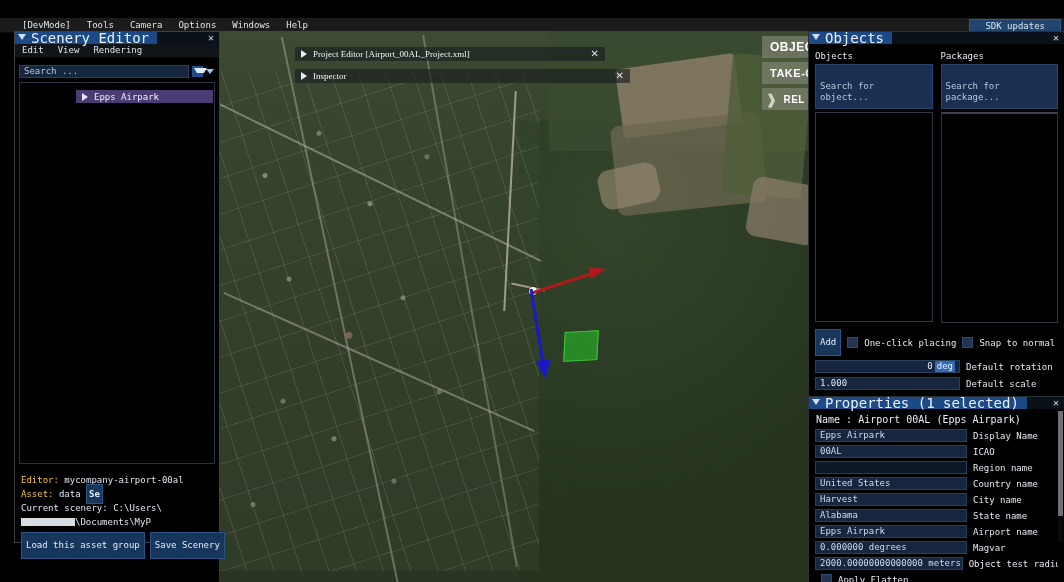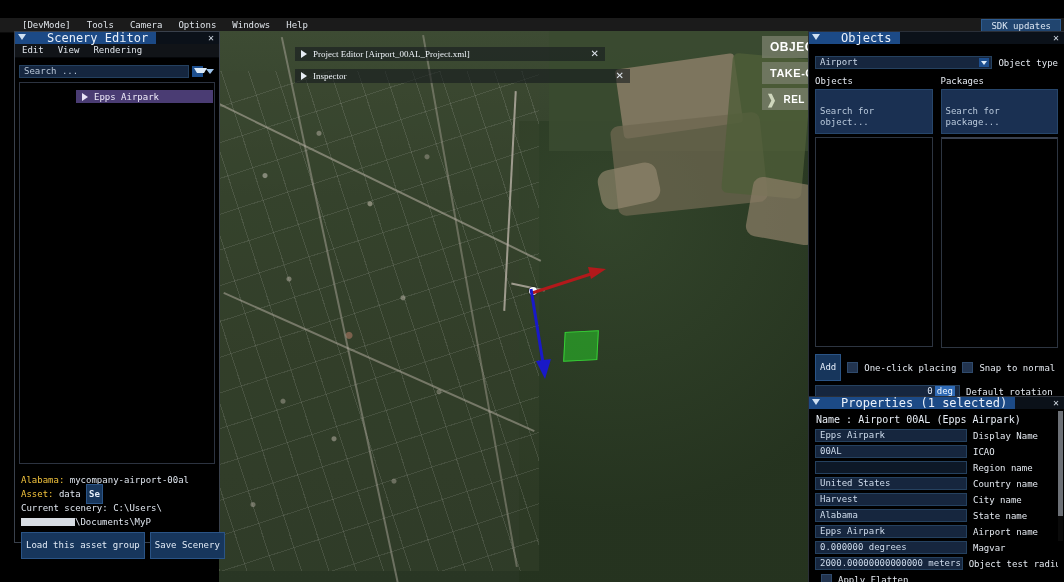--- a/index.html
+++ b/index.html
@@ -10,27 +10,27 @@
     -webkit-font-smoothing:none;
   }
   .abs{position:absolute;}
 
   
   #topbar{left:0;top:18px;width:1064px;height:14px;background:#1b1b1b;
           border-bottom:1px solid #0b0b0b;display:flex;align-items:center;}
   #topbar .mi{padding:0 8px;color:#dfe4ea;font-size:9px;line-height:14px;cursor:default;white-space:nowrap;}
   #topbar .mi:first-child{padding-left:22px;}
   #sdk-updates{position:absolute;right:3px;top:19px;background:#21456f;color:#dbe6f3;
-               font-size:9px;padding:1px 9px;border:1px solid #2e5c90;line-height:10px;}
+               font-size:9px;padding:1px 15px;border:1px solid #2e5c90;line-height:10px;}
 
   
   .panel{background:#000;border:1px solid #2a2f38;}
   .ptitle{height:12px;background:#05080c;display:flex;align-items:center;position:relative;}
-  .ptab{background:#1c4a86;color:#eaf1fa;height:12px;line-height:12px;padding:0 8px 0 32px;
-        font-size:12px;white-space:nowrap;}
+  .ptab{background:#1c4a86;color:#eaf1fa;height:12px;line-height:12px;padding:0 8px 0 16px;
+        font-size:14px;white-space:nowrap;}
   .ptitle .caret{position:absolute;left:3px;top:2px;width:0;height:0;
         border-left:4px solid transparent;border-right:4px solid transparent;border-top:6px solid #cfe0f2;}
   .ptitle .xbtn{position:absolute;right:5px;top:1px;color:#cfd6e0;font-size:10px;line-height:10px;}
   .ptitle .tfill{flex:1;height:12px;background:#0b1119;}
 
   
   #scenery{left:14px;top:31px;width:204px;height:510px;background:#000;border:1px solid #39404b;}
   #sc-menu{height:13px;background:#111418;display:flex;align-items:flex-start;gap:0;border-bottom:1px solid #05070a;}
   #sc-menu .mi{padding:0 7px;font-size:9px;line-height:13px;color:#dfe4ea;}
   #sc-search-row{display:flex;align-items:center;margin:7px 4px 0 4px;gap:3px;}
@@ -251,21 +251,21 @@
   <div id="sc-tree">
     <div class="tree-row">
       <div class="tarrow"></div>
       <div class="tlabel">Epps Airpark</div>
     </div>
   </div>
 
 
   <div id="sc-info">
     <div>
-      <span class="lbl-y">Alabama:</span>
+      <span class="lbl-y">Editor:</span>
       <span class="val">mycompany-airport-00al</span>
       <span class="lbl-y">Asset:</span>
       <span class="val">data</span>
       <span class="btn" style="padding:4px 2px;font-weight:bold;">Se</span>
     </div>
     <div>
       <span class="val">Current scenery:</span>
       <span class="val">C:\Users\</span><span class="redact"></span><span class="val">\Documents\MyP</span>
     </div>
   </div>
@@ -279,27 +279,20 @@
 
 <div id="objects" class="abs panel">
   <div class="ptitle">
     <div class="caret"></div>
     <div class="ptab">Objects</div>
     <div class="tfill"></div>
     <div class="xbtn">✕</div>
   </div>
 
   <div id="obj-body">
-    <div class="fieldrow" style="margin-top:12px;">
-      <div class="combo">
-        <span>Airport</span>
-        <span class="arrow"></span>
-      </div>
-      <div class="rlabel">Object type</div>
-    </div>
 
     <div class="cols">
       <div class="col">
         <div class="collabel">Objects</div>
         <div class="searchbox">Search for object...</div>
         <div class="listbox"></div>
       </div>
       <div class="col">
         <div class="collabel">Packages</div>
         <div class="searchbox">Search for package...</div>

